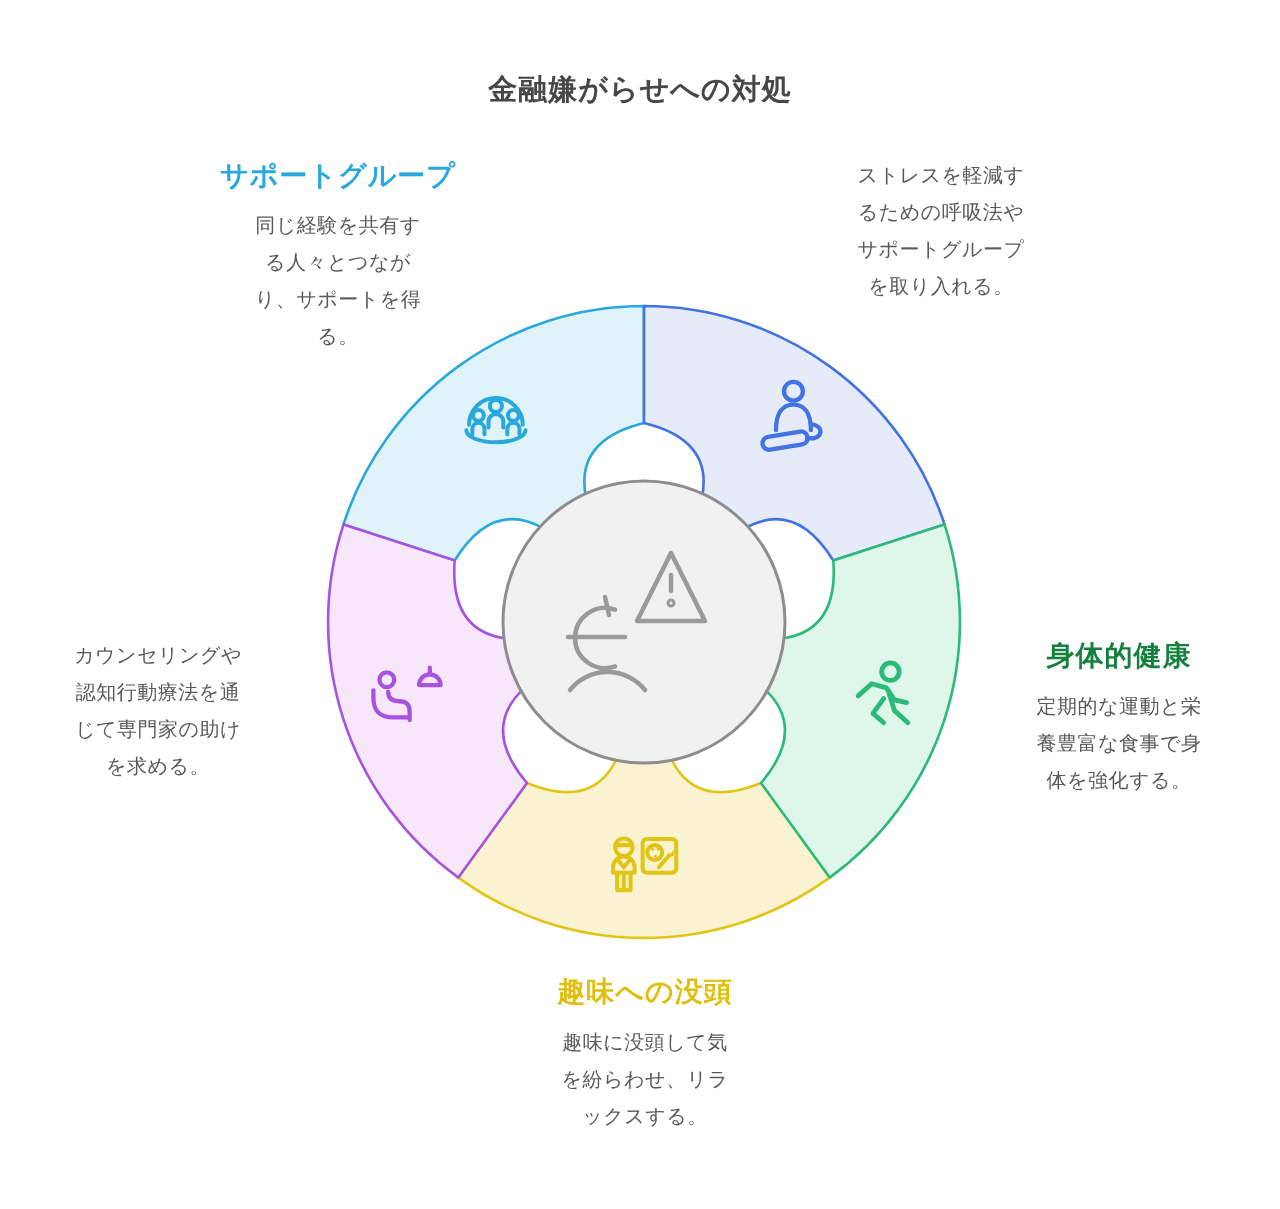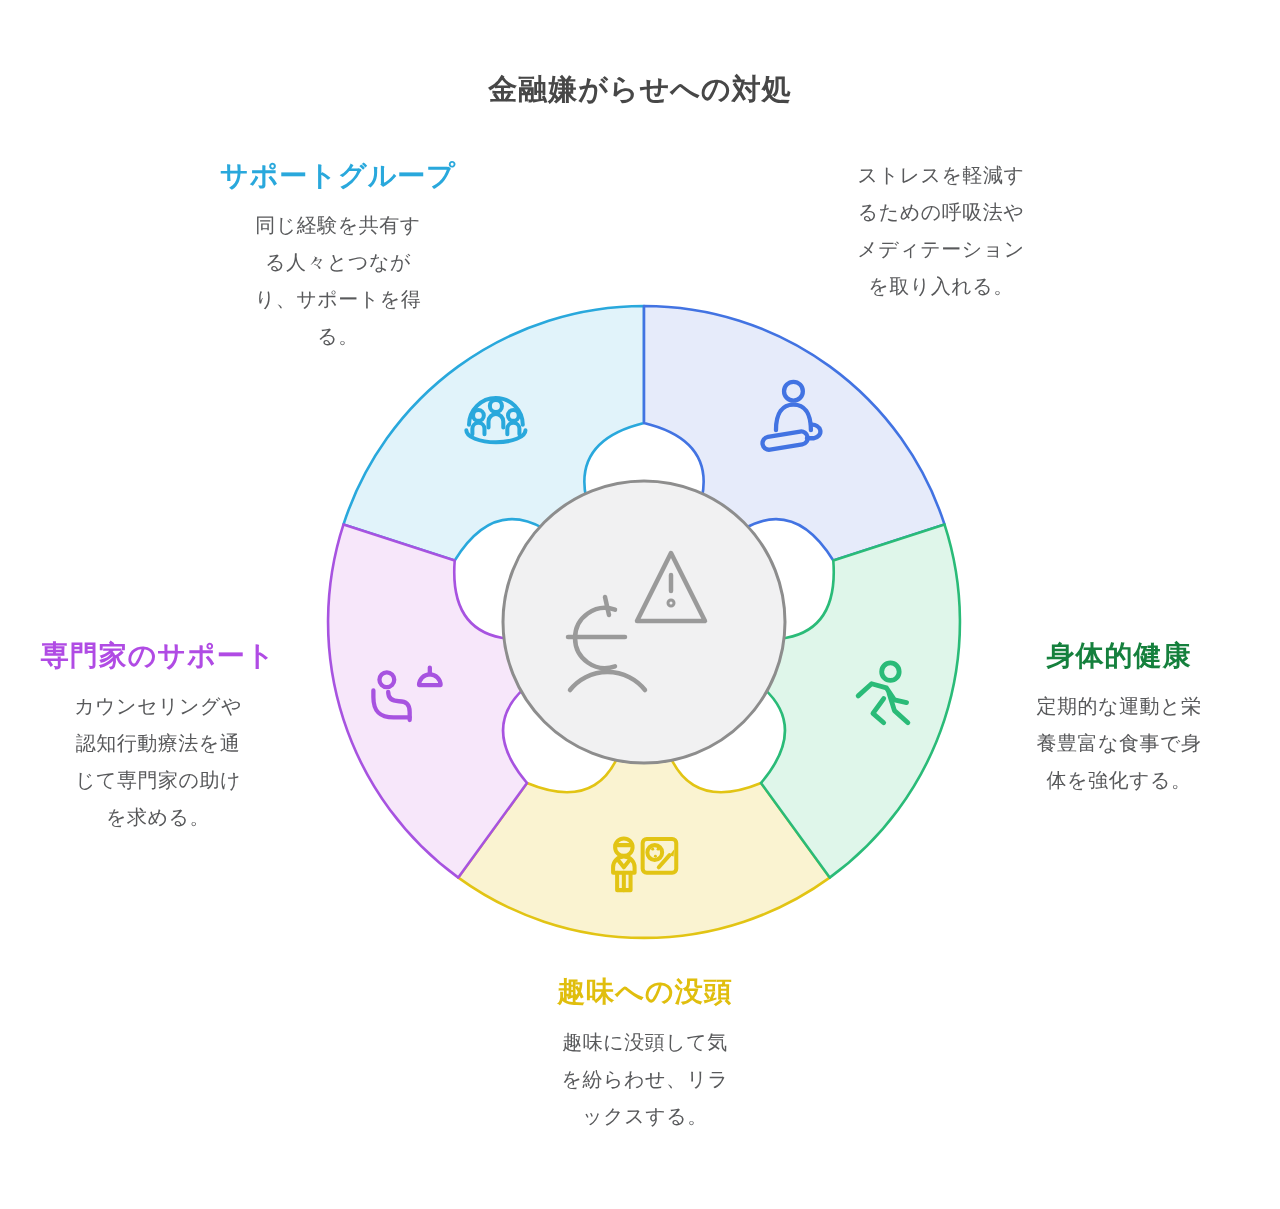--- a/index.html
+++ b/index.html
@@ -133,39 +133,38 @@
     <h2 style="color: rgb(41, 168, 220);">サポートグループ</h2>
     <p>同じ経験を共有す
 る人々とつなが
 り、サポートを得
 る。</p>
   </div>
 
   <div class="label-block pos-tr">
     <p>ストレスを軽減す
 るための呼吸法や
-メディテーション
+サポートグループ
 を取り入れる。</p>
   </div>
 
   <div class="label-block pos-r">
     <h2 style="color: #15803d;">身体的健康</h2>
     <p>定期的な運動と栄
 養豊富な食事で身
 体を強化する。</p>
   </div>
 
   <div class="label-block pos-b">
     <h2 style="color: rgb(224, 190, 13);">趣味への没頭</h2>
     <p>趣味に没頭して気
 を紛らわせ、リラ
 ックスする。</p>
   </div>
 
   <div class="label-block pos-l">
-    <h2 style="color: rgb(176, 75, 228);">専門家のサポート</h2>
     <p>カウンセリングや
 認知行動療法を通
 じて専門家の助け
 を求める。</p>
   </div>
 
 </div>
 
 </body></html>

